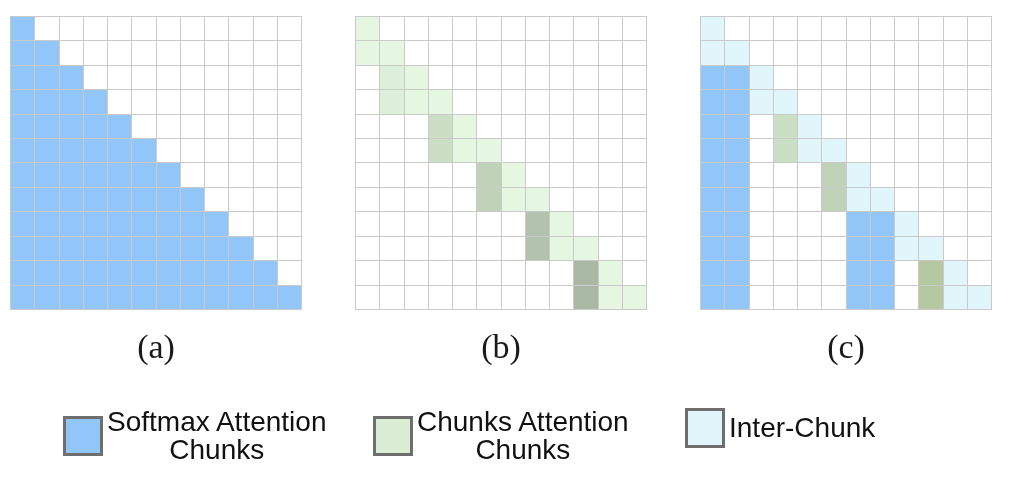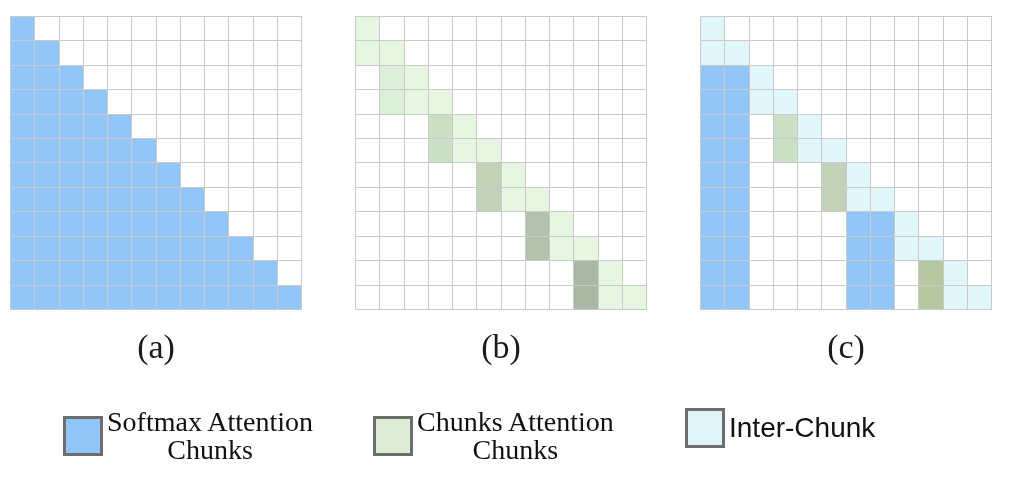--- a/index.html
+++ b/index.html
@@ -45,21 +45,21 @@
     width:40px;height:40px;
     border:3px solid #6e6e6e;
     flex:0 0 auto;
   }
   .legend-text{
     font-size:28px;
     line-height:28px;
     color:#111111;
     white-space:nowrap;
   }
-  .legend-text.center{text-align:center;font-family:Liberation Serif, serif;}
+  .legend-text.center{text-align:center;}
   .legend-text.left{text-align:left;}
 </style>
 </head>
 <body>
 
 <div class="figure">
 
   <section class="panel" style="left:10px">
     <div class="grid">
         <div class="cell" style="background: rgb(147, 198, 248);"></div>

